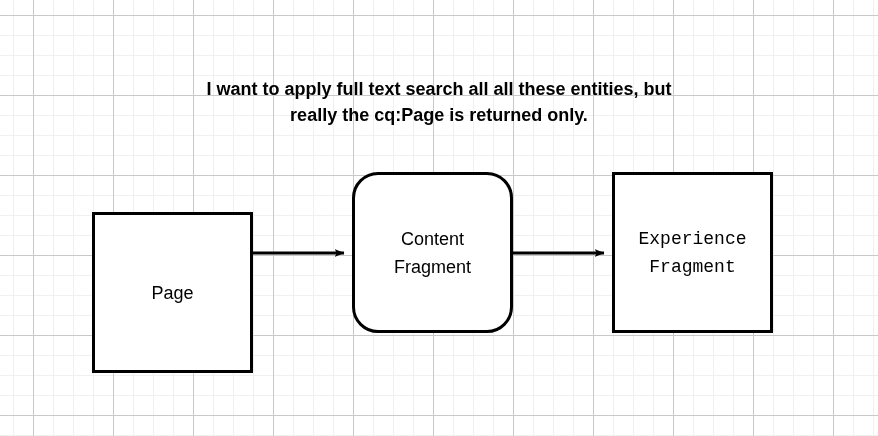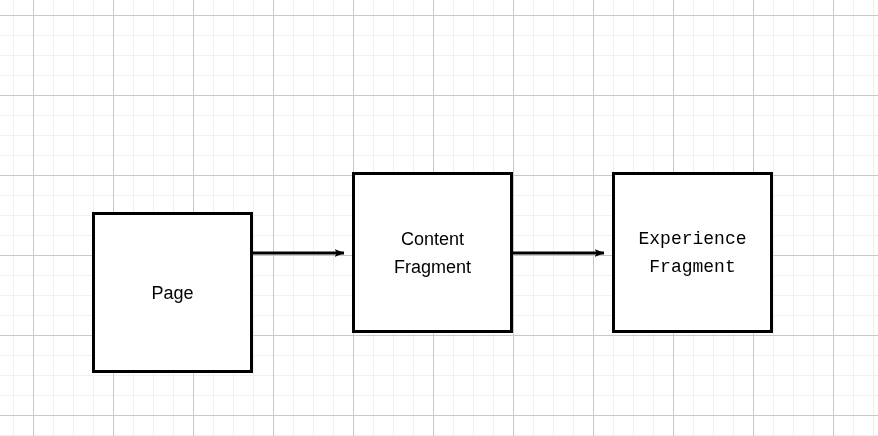--- a/index.html
+++ b/index.html
@@ -60,38 +60,40 @@
     justify-content: center;
     text-align: center;
     font-family: "Liberation Sans", sans-serif;
     font-size: 18px;
     font-weight: normal;
     line-height: 28px;
     color: #000000;
     white-space: pre-line;
   }
   #node-page      { left: 92px;  top: 172px; margin-top: 40px; }
-  #node-cf        { left: 352px; top: 172px; }
+  #node-cf        { left: 352px; top: 172px; border-radius: 26px; }
   #node-xf        { left: 612px; top: 172px; font-family: Liberation Mono, monospace; }
 
   .edge {
     position: absolute;
     top: 172px;
     left: 0;
     width: 878px;
     height: 161px;
     pointer-events: none;
     overflow: visible;
   }
 </style>
 </head>
 <body>
 
 <div id="canvas">
 
+  <div class="title">I want to apply full text search all all these entities, but
+really the cq:Page is returned only.</div>
 
   <div class="node" id="node-page">
     <span>Page</span>
   </div>
 
   <div class="node" id="node-cf">
     <span>Content
 Fragment</span>
   </div>
 

